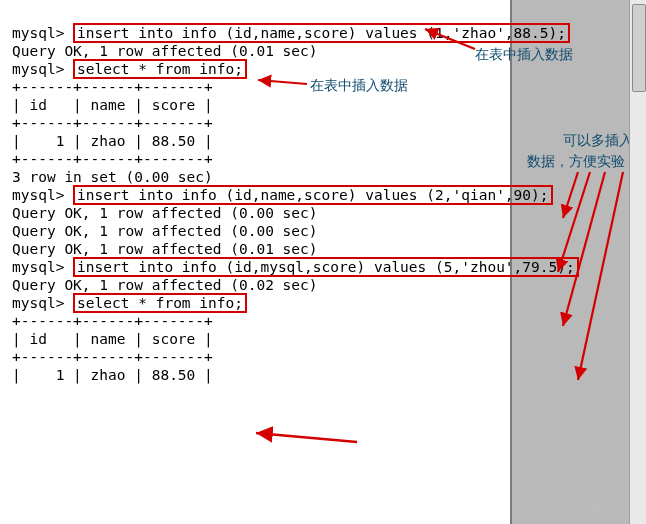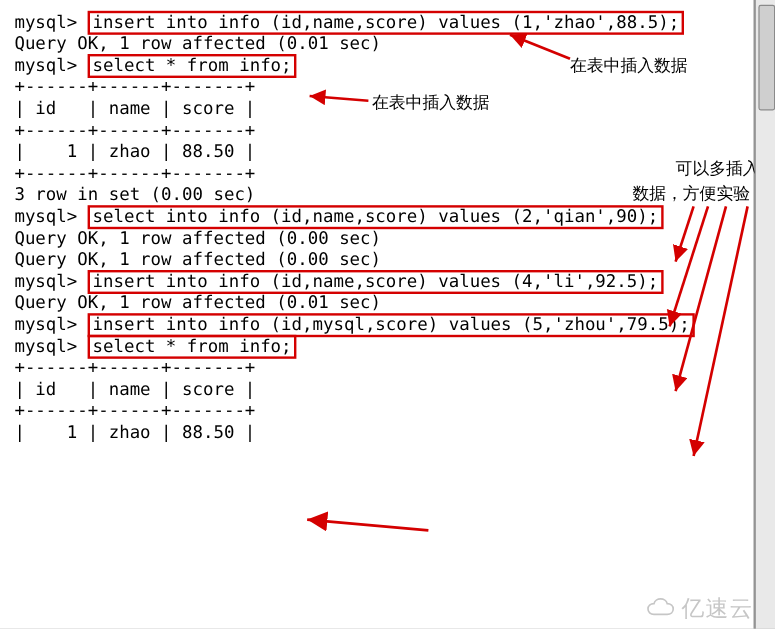--- a/index.html
+++ b/index.html
@@ -9,23 +9,23 @@
     font-family:"DejaVu Sans Mono","Courier New",monospace;
     font-size:14.5px;
     line-height:18px;
     color:#000;
     position:relative;
     overflow:hidden;
   }
   .terminal{
     position:absolute;
     left:0;top:0;
-    width:630px;height:524px;
+    width:512px;height:524px;
     background:#fff;
-    padding:10px 12px 0 12px;
+    padding:24px 12px 0 12px;
     box-sizing:border-box;
     border-right:2px solid #7a7a7a;
   }
   .scrollbar{
     position:absolute;
     right:0;top:0;
     width:16px;height:524px;
     background:#e9e9e9;
     border-left:1px solid #a0a0a0;
   }
@@ -40,21 +40,21 @@
   .line{white-space:pre;}
   .boxed{
     display:inline-block;
     border:2px solid #d40000;
     padding:0 2px 0 2px;
     margin:-2px 0;
     line-height:16px;
   }
   .annot{
     position:absolute;
-    color:#000000;
+    color:#0c4a6e;
     font-family:"Microsoft YaHei","SimSun",sans-serif;
     font-size:14px;
     white-space:nowrap;
   }
   svg.arrow{position:absolute;overflow:visible;pointer-events:none;}
   .watermark{
     position:absolute;
     right:18px;bottom:6px;
     color:#bdbdbd;
     font-family:Liberation Mono, monospace;
@@ -76,29 +76,29 @@
   <div class="line">Query OK, 1 row affected (0.01 sec)</div>
   <div class="line"></div>
   <div class="line"><span>mysql&gt; </span><span class="boxed">select * from info;</span></div>
   <div class="line">+------+------+-------+</div>
   <div class="line">| id   | name | score |</div>
   <div class="line">+------+------+-------+</div>
   <div class="line">|    1 | zhao | 88.50 |</div>
   <div class="line">+------+------+-------+</div>
   <div class="line">3 row in set (0.00 sec)</div>
   <div class="line"></div>
-  <div class="line"><span>mysql&gt; </span><span class="boxed">select into info (id,name,score) values (2,'qian',90);</span></div>
+  <div class="line"><span>mysql&gt; </span><span class="boxed">insert into info (id,name,score) values (2,'qian',90);</span></div>
   <div class="line">Query OK, 1 row affected (0.00 sec)</div>
   <div class="line"></div>
   <div class="line">Query OK, 1 row affected (0.00 sec)</div>
   <div class="line"></div>
-  <div class="line"><span>mysql&gt; </span><span class="boxed">insert into info (id,name,score) values (4,'li',92.5);</span></div>
   <div class="line">Query OK, 1 row affected (0.01 sec)</div>
   <div class="line"></div>
   <div class="line"><span>mysql&gt; </span><span class="boxed">insert into info (id,mysql,score) values (5,'zhou',79.5);</span></div>
+  <div class="line">Query OK, 1 row affected (0.02 sec)</div>
   <div class="line"></div>
   <div class="line"><span>mysql&gt; </span><span class="boxed">select * from info;</span></div>
   <div class="line">+------+------+-------+</div>
   <div class="line">| id   | name | score |</div>
   <div class="line">+------+------+-------+</div>
   <div class="line">|    1 | zhao | 88.50 |</div>
 </div>
 
 <svg class="arrow" style="left:420px;top:26px;" width="60" height="30">
   <defs>

